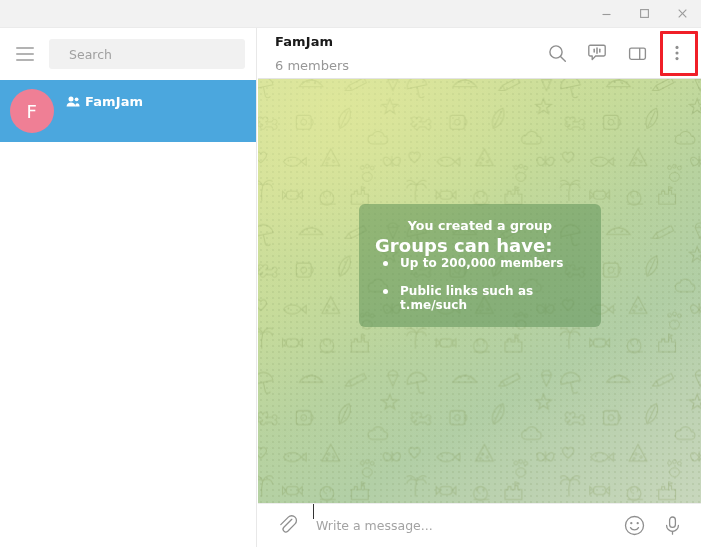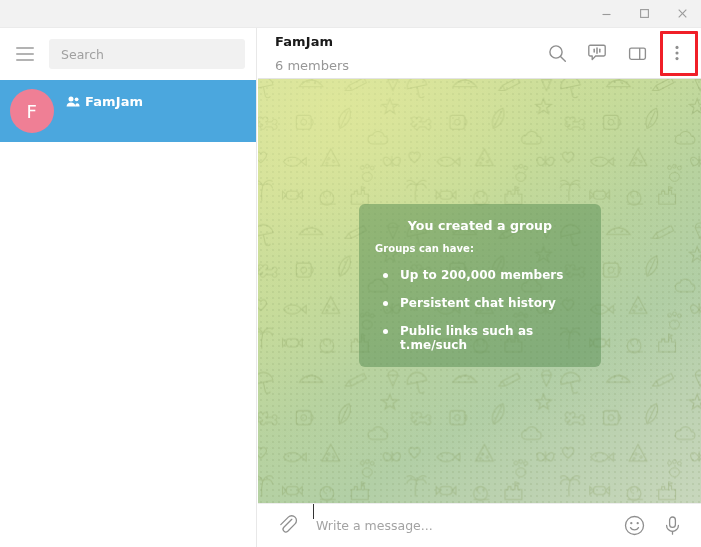--- a/index.html
+++ b/index.html
@@ -49,21 +49,21 @@
     margin-right: 11px;
   }
   .hamburger i {
     display: block; width: 18px; height: 2px;
     background: #b3b3b3; border-radius: 1px;
   }
   .searchbox {
     flex: 1 1 auto; height: 30px;
     background: #f1f1f1; border-radius: 3px;
     display: flex; align-items: center;
-    padding: 0 12px;
+    padding: 0 20px;
     border: none; outline: none;
     font-family: "DejaVu Sans", "Liberation Sans", sans-serif;
     font-size: 12.5px; color: #000;
   }
   .searchbox::placeholder { color: #a0a0a0; }
 
   .chatlist { width: 100%; }
   .chat-item {
     position: relative;
     height: 62px; width: 100%;
@@ -171,25 +171,24 @@
     width: 242px;
     background: rgba(86,140,81,.50);
     border-radius: 6px;
     padding: 14px 16px 15px 16px;
     color: #ffffff;
   }
   .bubble-title {
     font-size: 12.6px; font-weight: bold;
     text-align: center;
     letter-spacing: .05px;
-    margin-bottom: 10px;
+    margin-bottom: 2px;
   }
   .bubble-lead {
-    font-size: 10px; font-weight: bold;
-    margin-bottom: 14px;
+    font-size: 18px; font-weight: bold;
     letter-spacing: .05px;
   }
   .bubble-list { list-style: none; }
   .bubble-list li {
     position: relative;
     font-size: 12px; font-weight: bold;
     padding-left: 25px;
     margin-bottom: 14px;
     letter-spacing: .05px;
   }
@@ -450,21 +449,20 @@
     </svg>
 
     <div class="bg-dots"></div>
     <div class="bg-tint"></div>
 
     <div class="bubble">
       <div class="bubble-title">You created a group</div>
       <div class="bubble-lead">Groups can have:</div>
       <ul class="bubble-list">
         <li>Up to 200,000 members</li>
-        <li>Persistent chat history</li>
         <li>Public links such as t.me/such</li>
       </ul>
     </div>
   </div>
 
   <div class="composer">
     <div class="attach-btn">
       <svg width="21" height="21" viewBox="0 0 21 21" aria-hidden="true">
         <path d="M15.6 5.6 L7.2 14 a2.9 2.9 0 0 0 4.1 4.1 L19 10.4 a5 5 0 0 0 -7.1 -7.1 L4 11.2" fill="none" stroke="#8e8e8e" stroke-width="1.35" stroke-linecap="round" stroke-linejoin="round" transform="translate(-1,-1) scale(.95)"></path>
       </svg>

